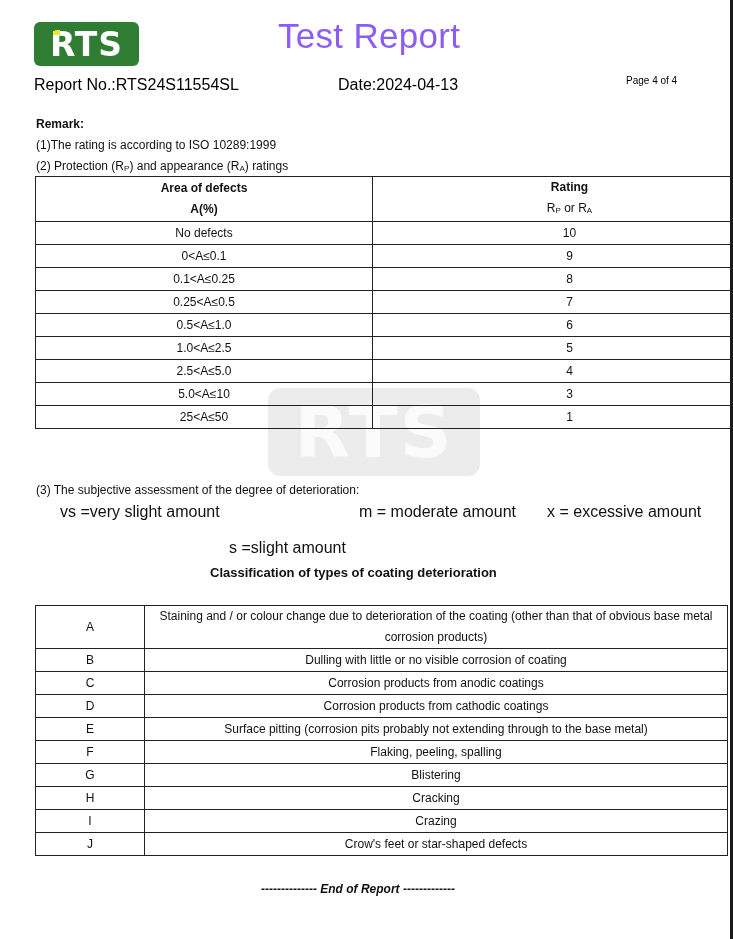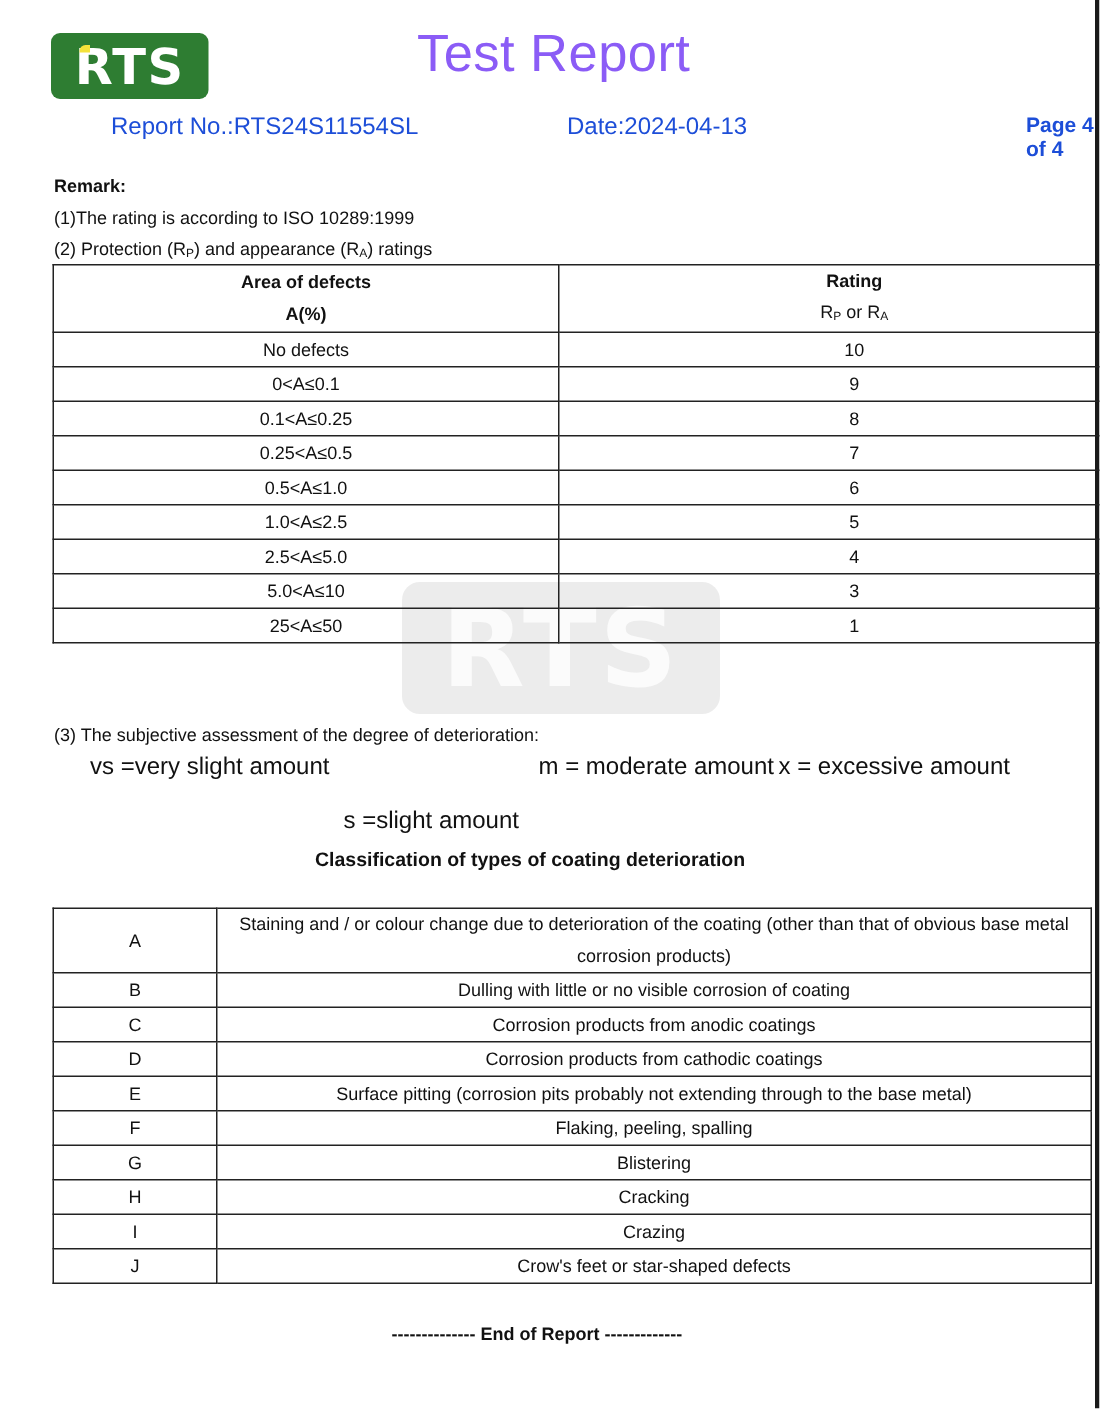--- a/index.html
+++ b/index.html
@@ -21,24 +21,24 @@
     font-family: "DejaVu Sans", sans-serif; position: relative;
   }
   .logo-dot {
     position: absolute; left: 3px; top: 5px; width: 7px; height: 5px;
     background: #f4e23a; border-top-left-radius: 4px;
   }
   .title {
     position: absolute; left: 278px; top: 16px;
     color: #8b5cf6; font-size: 35px; letter-spacing: 0.3px;
   }
-  .meta { position: absolute; top: 76px; font-size: 16px; color: #1d4ed8; margin-left: 40px; }
+  .meta { position: absolute; top: 76px; font-size: 16px; color: #000000; }
   .meta.no { left: 34px; }
   .meta.date { left: 338px; }
-  .meta.page { left: 644px; top: 75px; font-size: 14px; font-weight: bold; }
+  .meta.page { left: 626px; top: 75px; font-size: 10px; }
 
   .remark-h { position: absolute; left: 36px; top: 117px; font-size: 12px; font-weight: bold; }
   .remark-1 { position: absolute; left: 36px; top: 138px; font-size: 12px; }
   .remark-2 { position: absolute; left: 36px; top: 159px; font-size: 12px; }
   sub.s { font-size: 8px; vertical-align: -1px; }
 
   
   .watermark {
     position: absolute; left: 268px; top: 388px; width: 212px; height: 88px;
     background: #e9e9e9; border-radius: 12px; opacity: 0.85;
@@ -54,30 +54,30 @@
   .t1 td { height: 22px; }
   .t1 .c1 { width: 336px; }
   .t1 .hdr td { height: 44px; vertical-align: middle; line-height: 21px; }
   .t1 .hdr b { font-size: 12px; }
 
   .remark-3 { position: absolute; left: 36px; top: 483px; font-size: 12px; }
   .scale { position: absolute; top: 503px; font-size: 16px; }
   .scale.vs { left: 60px; }
   .scale.s { left: 229px; margin-top: 36px; }
   .scale.m { left: 359px; }
-  .scale.x { left: 519px; }
+  .scale.x { left: 547px; }
 
   .cls-title { position: absolute; left: 210px; top: 565px; font-size: 13px; font-weight: bold; }
 
   .t2 { left: 35px; top: 605px; width: 693px; }
   .t2 td { height: 22px; }
   .t2 .c1 { width: 108px; }
   .t2 .tall td { height: 41px; line-height: 21px; }
 
-  .end { position: absolute; left: 261px; top: 882px; font-size: 12px; font-weight: bold; }
+  .end { position: absolute; left: 261px; top: 882px; font-size: 12px; font-weight: bold; font-style: italic; }
 </style>
 </head>
 <body>
 
 <div class="edge"></div>
 
 <div class="logo">
   <span class="logo-text">
     <span class="logo-dot"></span>
     <span>RTS</span>

